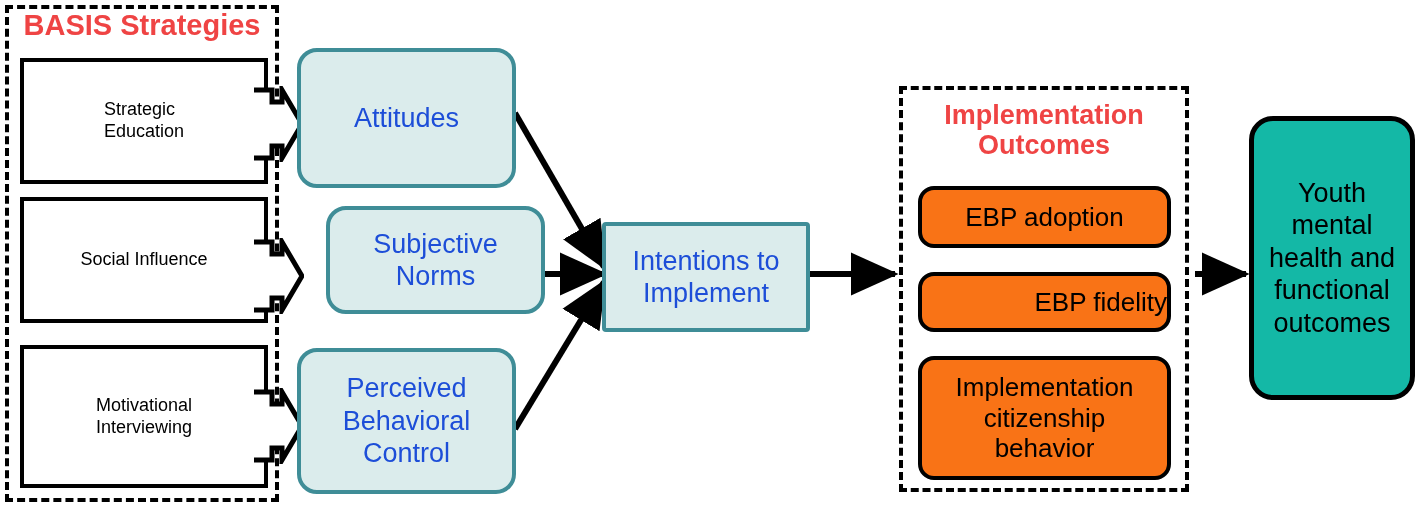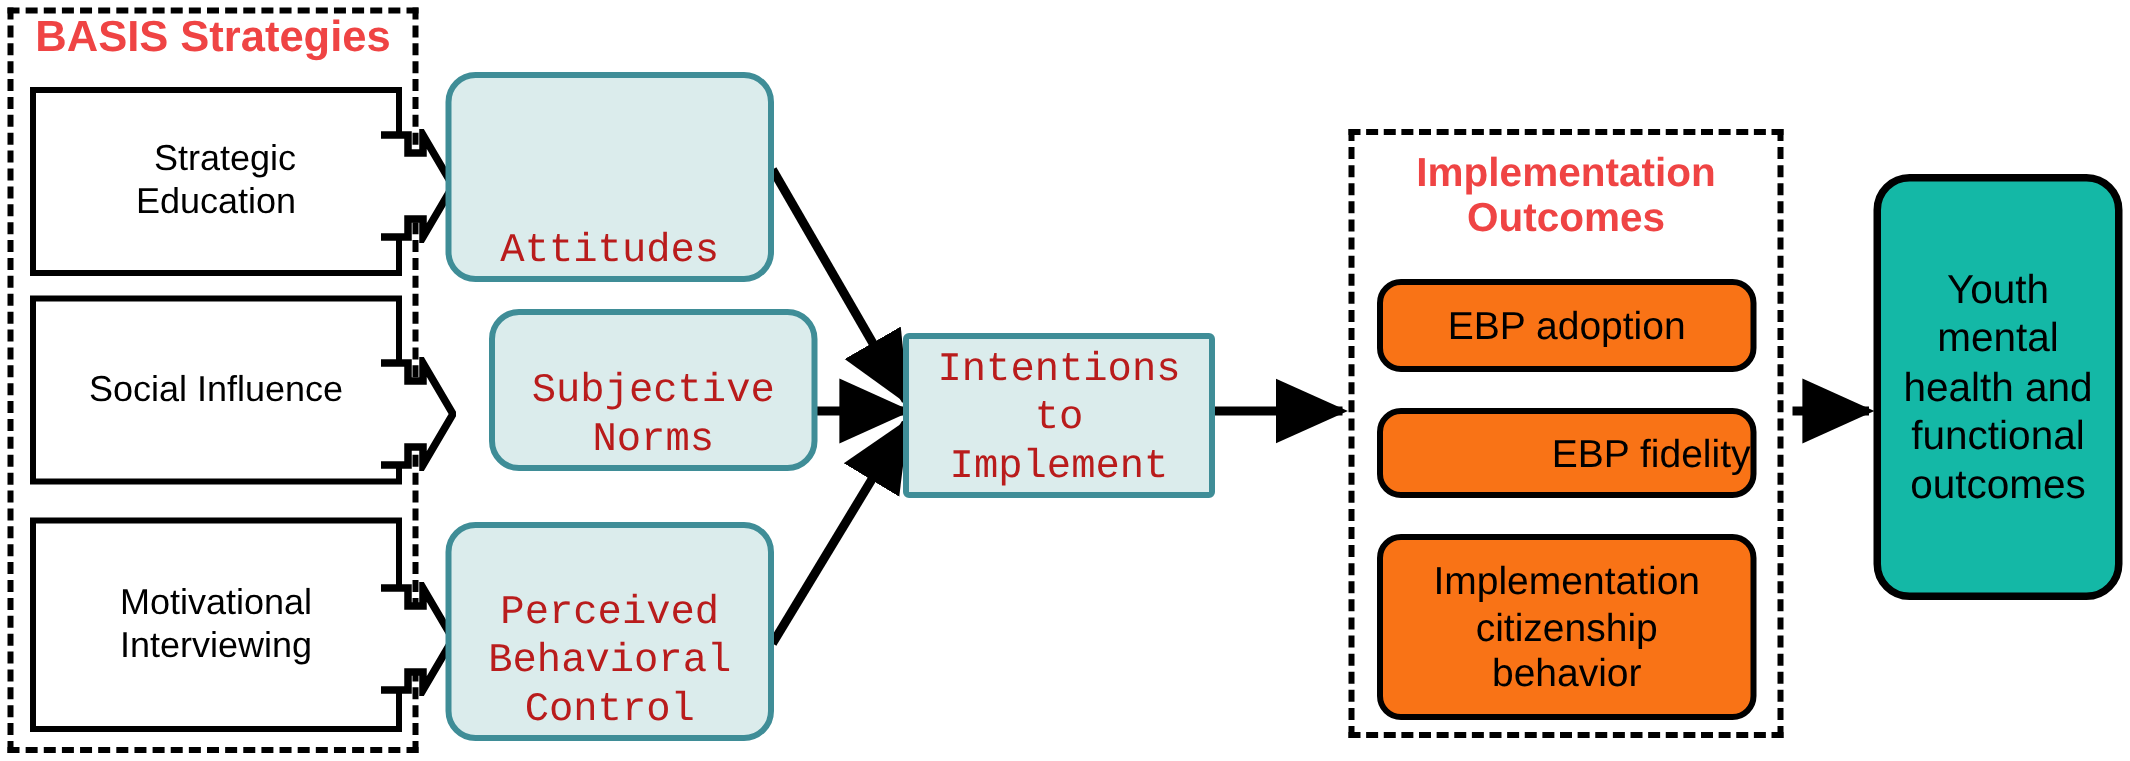--- a/index.html
+++ b/index.html
@@ -45,43 +45,42 @@
 
   
   .strategy-box {
     position: absolute;
     box-sizing: border-box;
     border: 4px solid #000000;
     background: #ffffff;
     display: flex;
     align-items: center;
     justify-content: center;
-    text-align: right;
-    font-size: 24px;
+    text-align: left;
+    font-size: 18px;
     color: #000000;
     line-height: 1.2;
     white-space: pre-line;
   }
 
   
   .tpb-box {
     position: absolute;
     box-sizing: border-box;
     border: 4px solid #3f8d97;
     border-radius: 20px;
     background: #dbecec;
     display: flex;
-    align-items: flex-end;
+    align-items: center;
     justify-content: center;
     text-align: center;
     font-size: 27px;
-    color: #b91c1c;
+    color: #1d4ed8;
     line-height: 1.2;
     white-space: pre-line;
-    font-family: Liberation Mono, monospace;
   }
 
   
   .outcome-box {
     position: absolute;
     box-sizing: border-box;
     border: 4px solid #000000;
     border-radius: 16px;
     background: #f97316;
     display: flex;

